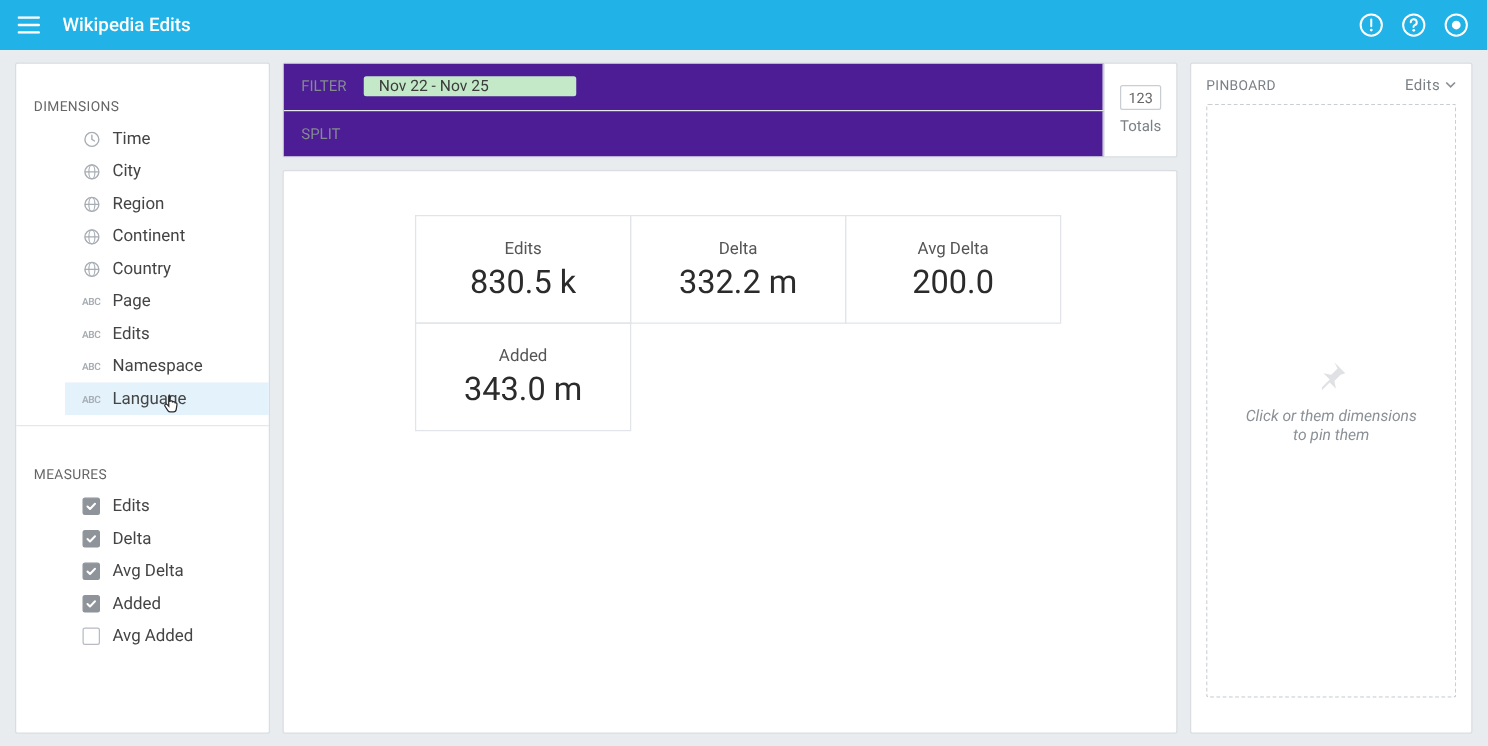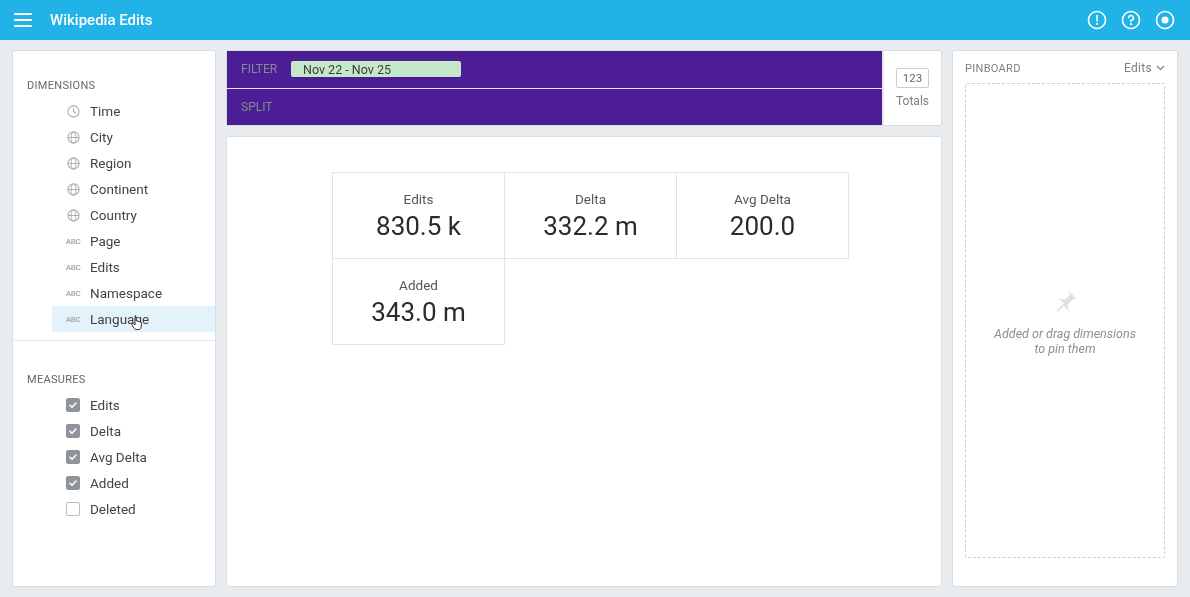--- a/index.html
+++ b/index.html
@@ -222,21 +222,21 @@
         <div class="measure-item">
           <span class="checkbox checked">
             <svg width="10" height="10" viewBox="0 0 10 10">
               <path d="M2 5.2l2 2L8 3" fill="none" stroke="#fff" stroke-width="1.6" stroke-linecap="round" stroke-linejoin="round"></path>
             </svg>
           </span>
           <span>Added</span>
         </div>
         <div class="measure-item">
           <span class="checkbox"></span>
-          <span>Deleted</span>
+          <span>Avg Added</span>
         </div>
       </div>
   </div>
 
   <div class="center">
     <div class="panel bars" style="display:flex; flex-direction:row; height:76px;">
       <div style="flex:1; display:flex; flex-direction:column;">
         <div class="bar">
           <span class="label">FILTER</span>
           <span class="pill">Nov 22 - Nov 25</span>
@@ -282,19 +282,19 @@
         <svg width="9" height="6" viewBox="0 0 9 6">
             <path d="M1 1l3.5 3.5L8 1" fill="none" stroke="#8a9096" stroke-width="1.4"></path>
           </svg>
       </span>
     </div>
     <div class="pb-drop">
       <svg width="30" height="30" viewBox="0 0 24 24">
           <path fill="#c5cace" d="M14 3l7 7-3 1-4 4 1 5-4-4-5 5 0-2 5-5-4-4 5 1 4-4z"></path>
         </svg>
       <div>
-        <div>Added or drag dimensions</div>
+        <div>Click or them dimensions</div>
         <div>to pin them</div>
       </div>
     </div>
   </div>
 
 </div>
 
 </body></html>

